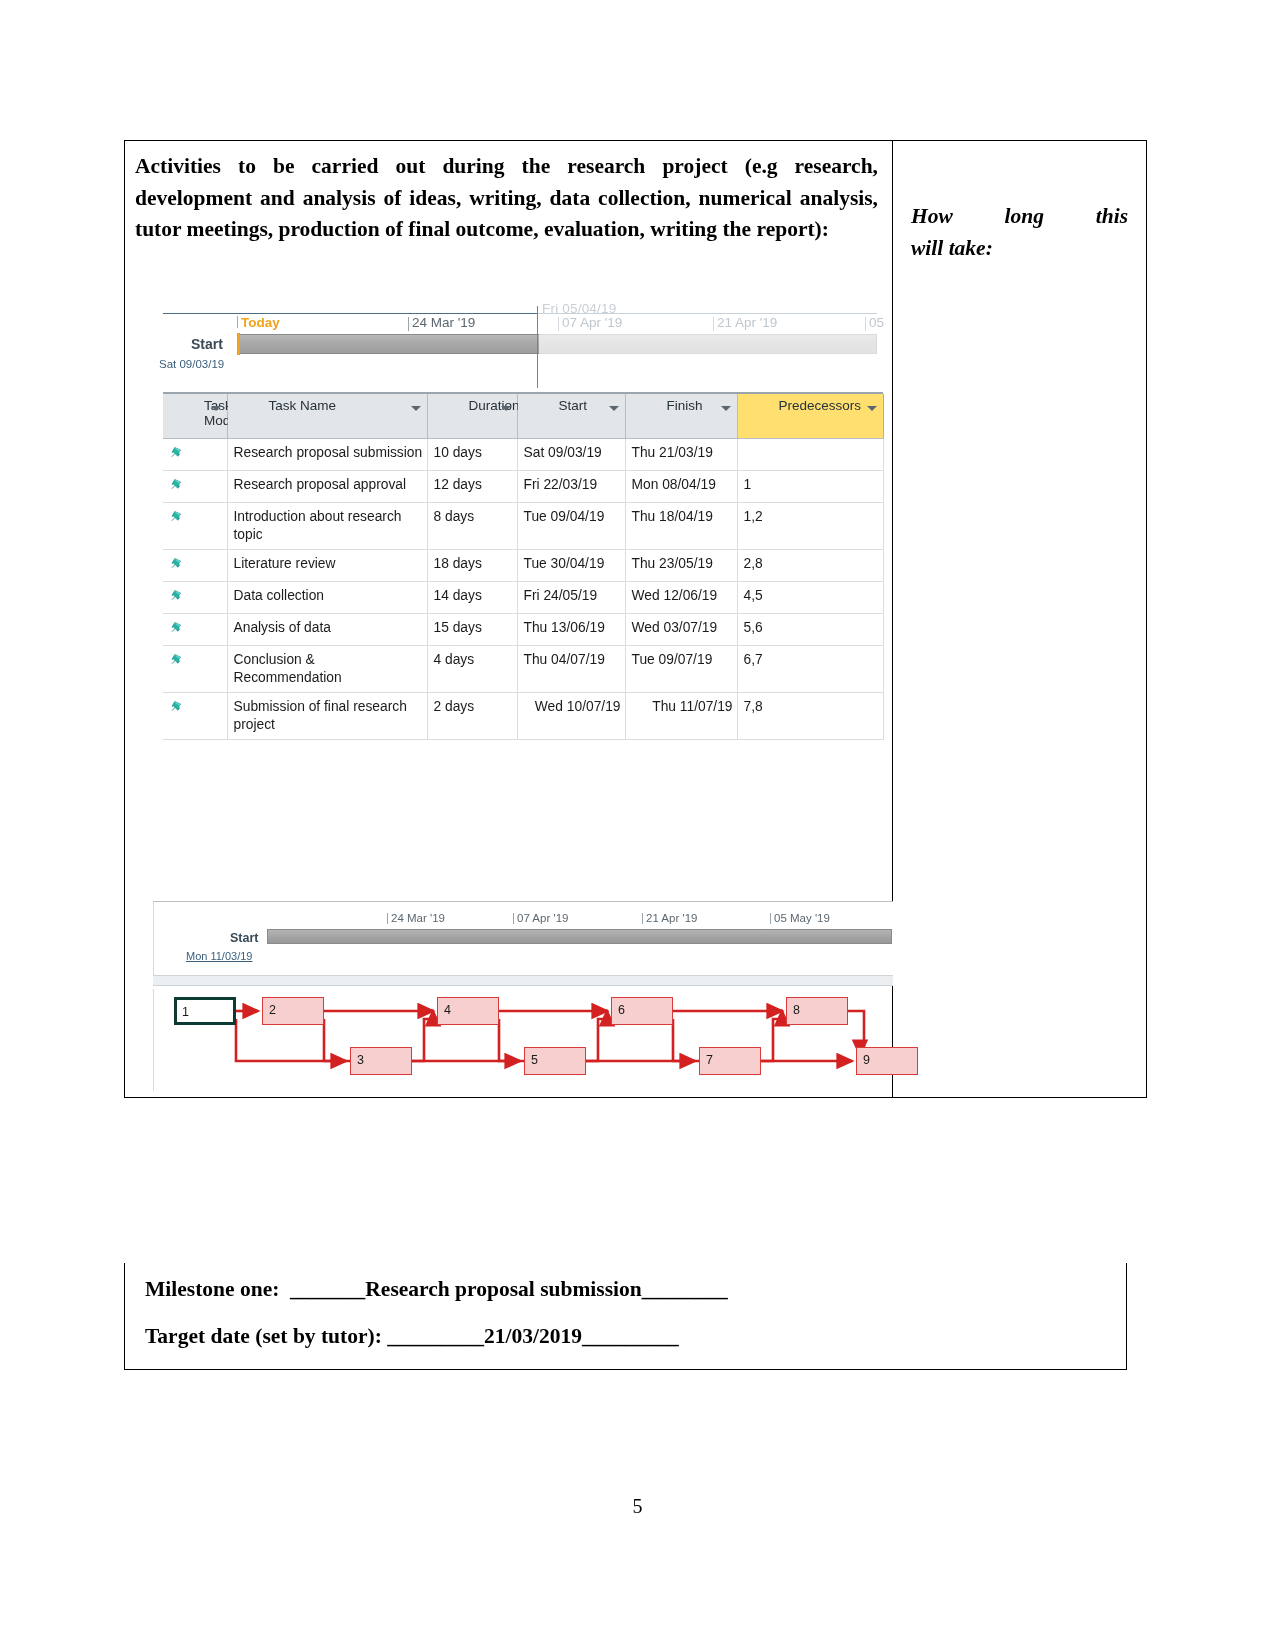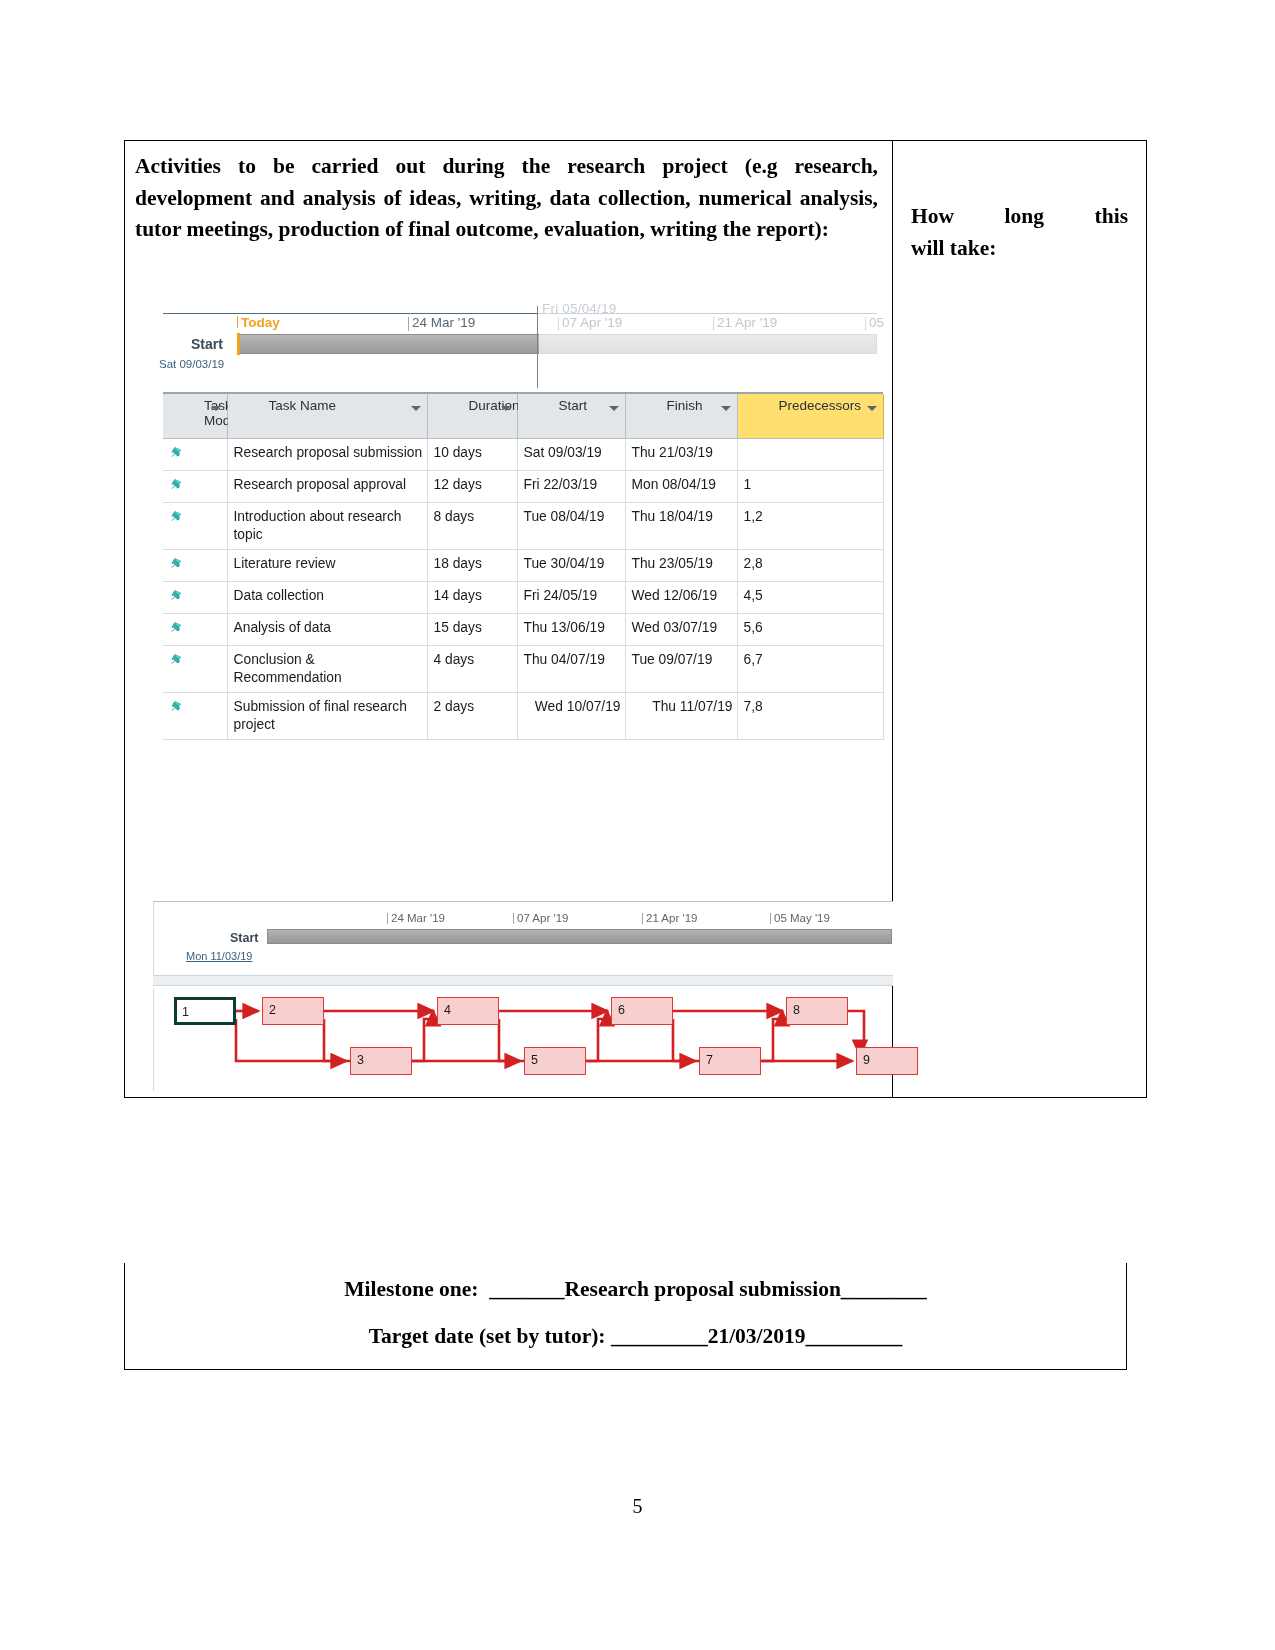--- a/index.html
+++ b/index.html
@@ -42,20 +42,21 @@
   .cell-activities {
     width: 768px;
     box-sizing: border-box;
     border-right: 1.5px solid #000;
     padding: 10px 14px 6px 10px;
   }
   .cell-howlong {
     flex: 1;
     box-sizing: border-box;
     padding: 60px 18px 6px 18px;
+    font-style: italic;
   }
   .prompt-text {
     font-family: "Liberation Serif", serif;
     font-weight: bold;
     font-size: 21.5px;
     line-height: 31.5px;
     color: #000;
     text-align: justify;
     text-justify: inter-word;
     margin: 0;
@@ -351,21 +352,20 @@
   
   .milestone-box {
     position: absolute;
     left: 124px;
     top: 1263px;
     width: 1003px;
     border: 1.5px solid #000;
     border-top: none;
     box-sizing: border-box;
     padding: 14px 0 20px 20px;
-    text-align: center;
   }
   .ms-line {
     font-family: "Liberation Serif", serif;
     font-weight: bold;
     font-size: 21.5px;
     color: #000;
     margin: 0 0 22px 0;
     white-space: pre;
   }
   .ms-line:last-child { margin-bottom: 0; }
@@ -506,21 +506,21 @@
                           <g stroke="#1f9c91" stroke-width="1.1" fill="none">
                             <path d="M3 13 L7 9" stroke-width="1"></path>
                           </g>
                           <path d="M6.2 3.2 L12.6 6.1 L10.6 8.1 L10.9 11.2 L9.3 12.5 L5.0 8.0 L3.2 8.4 L4.2 6.3 Z" fill="#2ab3a6" stroke="#1b8f85" stroke-width=".7"></path>
                           <path d="M6.2 3.2 L12.6 6.1 L10.9 7.7 L7.1 5.0 Z" fill="#5fd6cb"></path>
                         </svg>
                     </span>
                   </td>
                   <td class="tname">Introduction about research topic</td>
                   <td>8 days</td>
-                  <td>Tue 08/04/19</td>
+                  <td>Tue 09/04/19</td>
                   <td>Thu 18/04/19</td>
                   <td>1,2</td>
                 </tr>
 
 
                 <tr>
                   <td class="mode">
                     <span class="pin">
                       <svg viewBox="0 0 16 16" width="15" height="16">
                           <g stroke="#1f9c91" stroke-width="1.1" fill="none">

